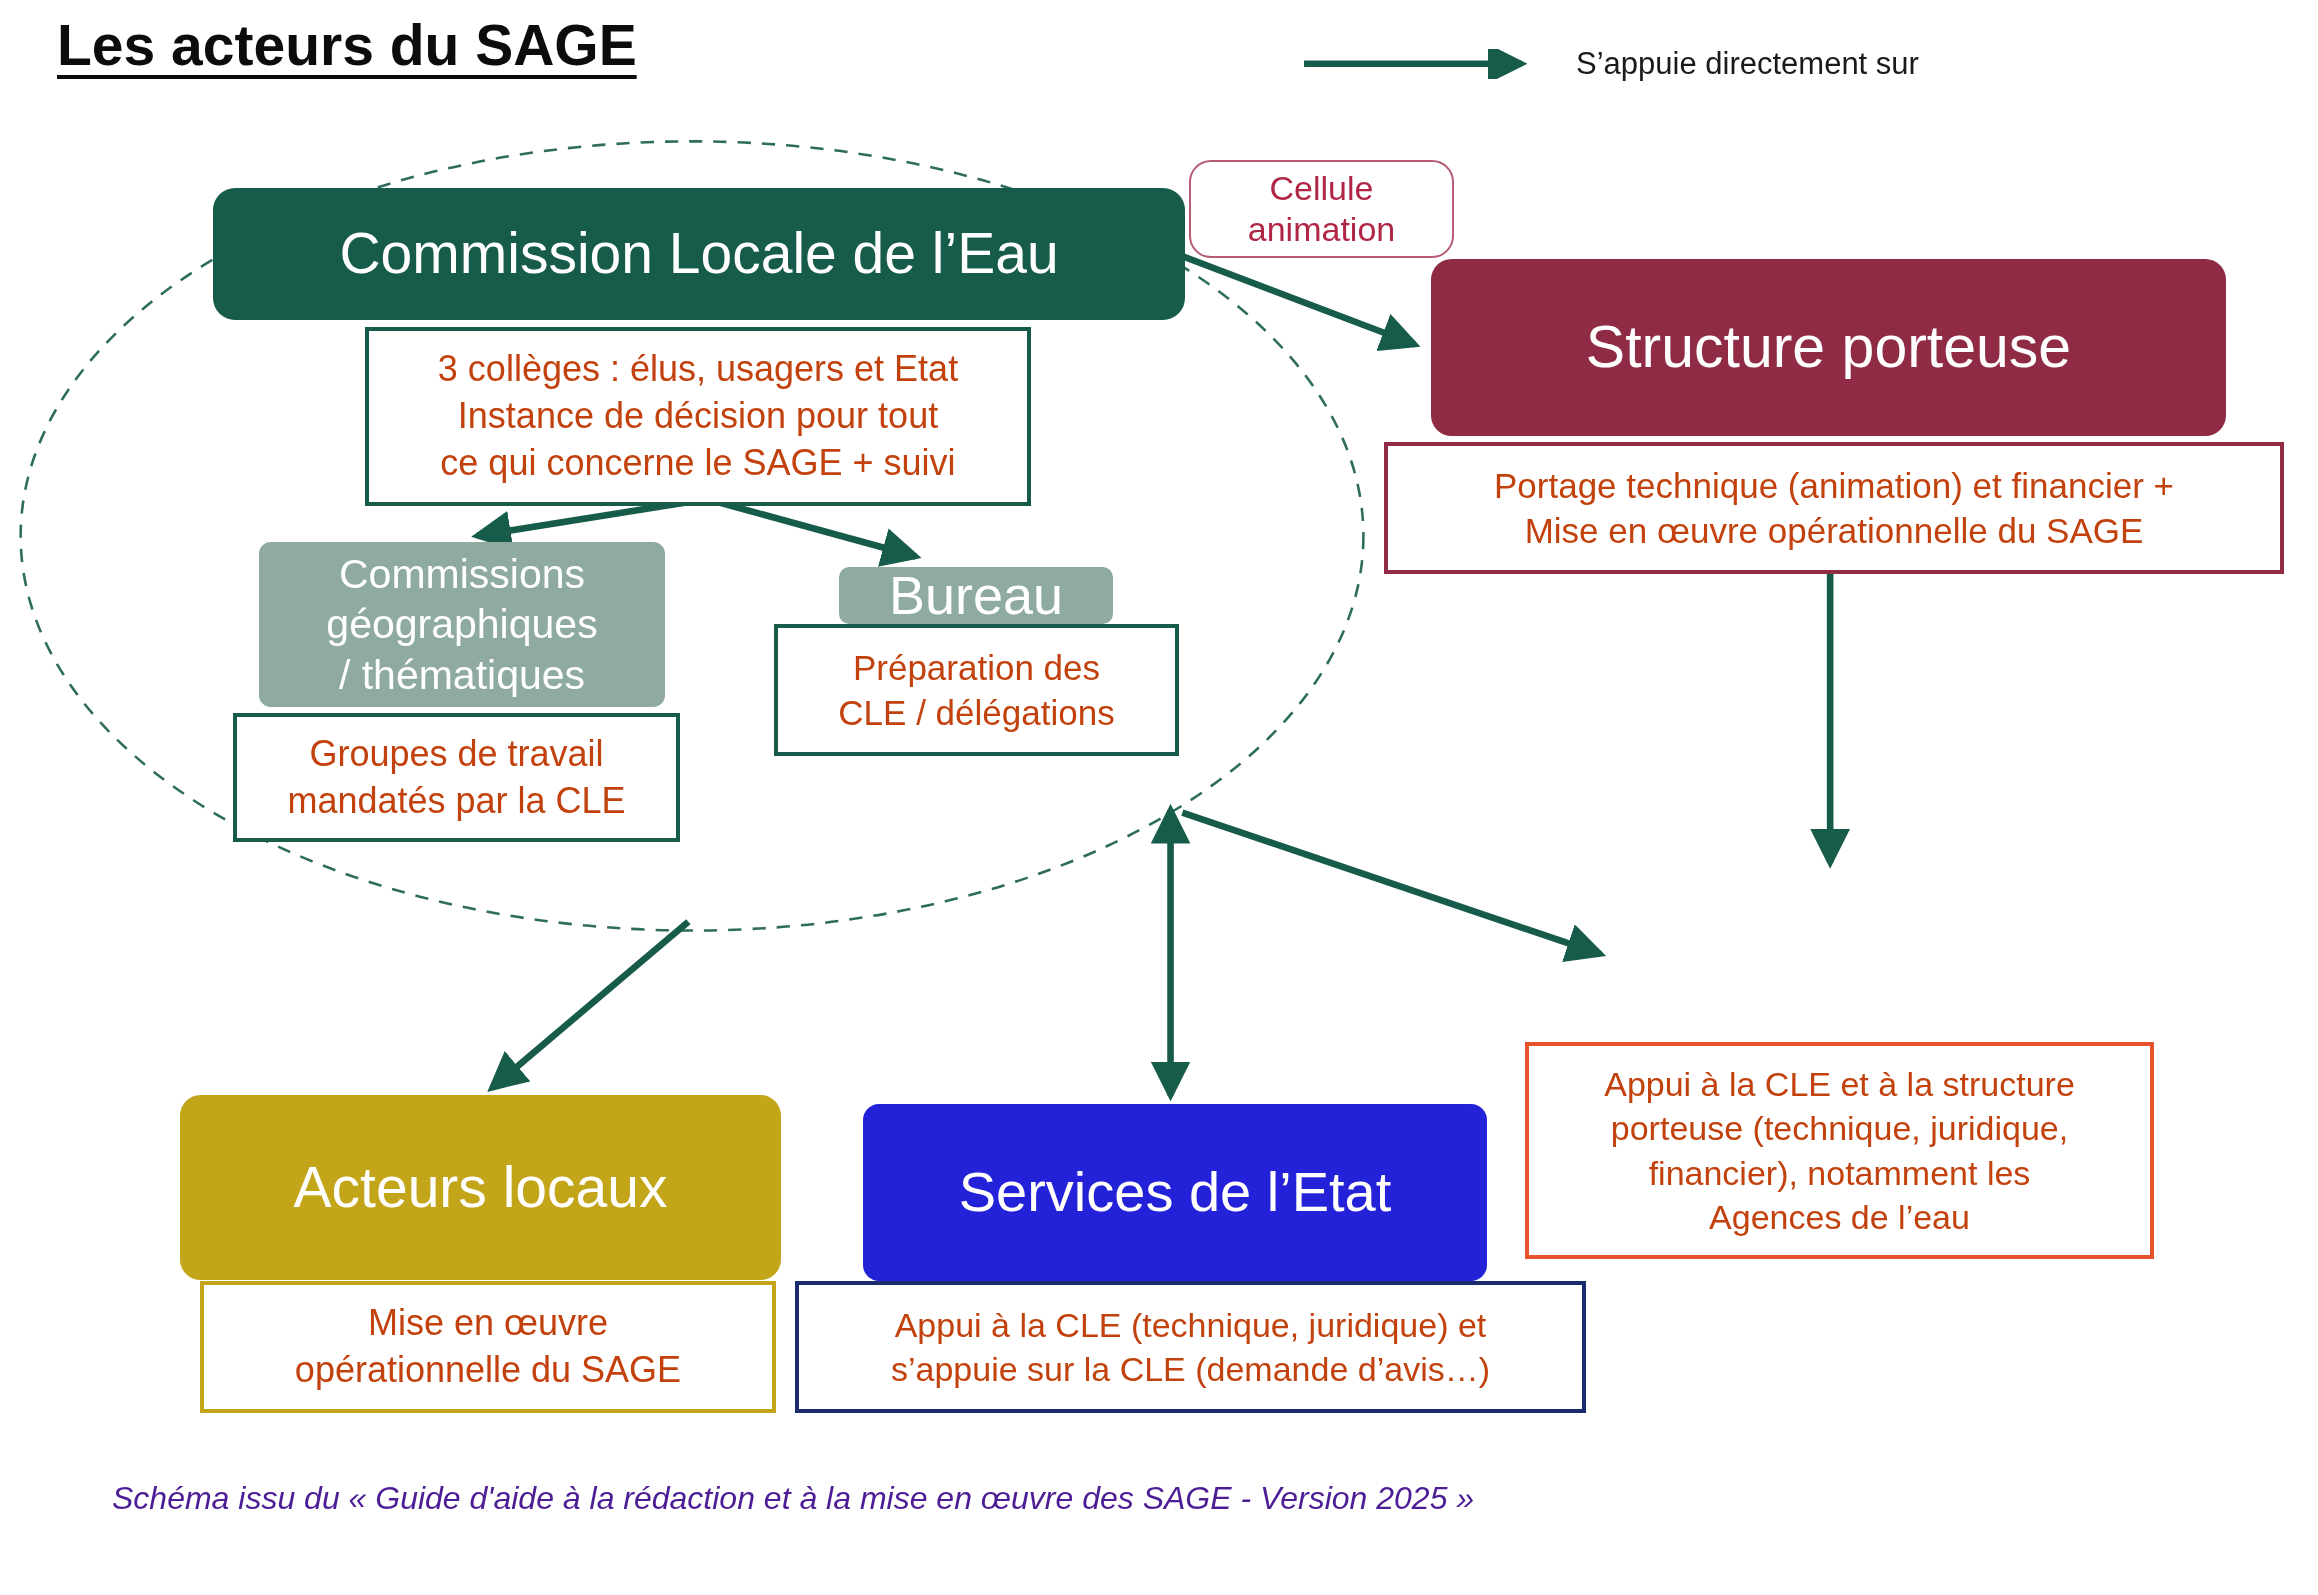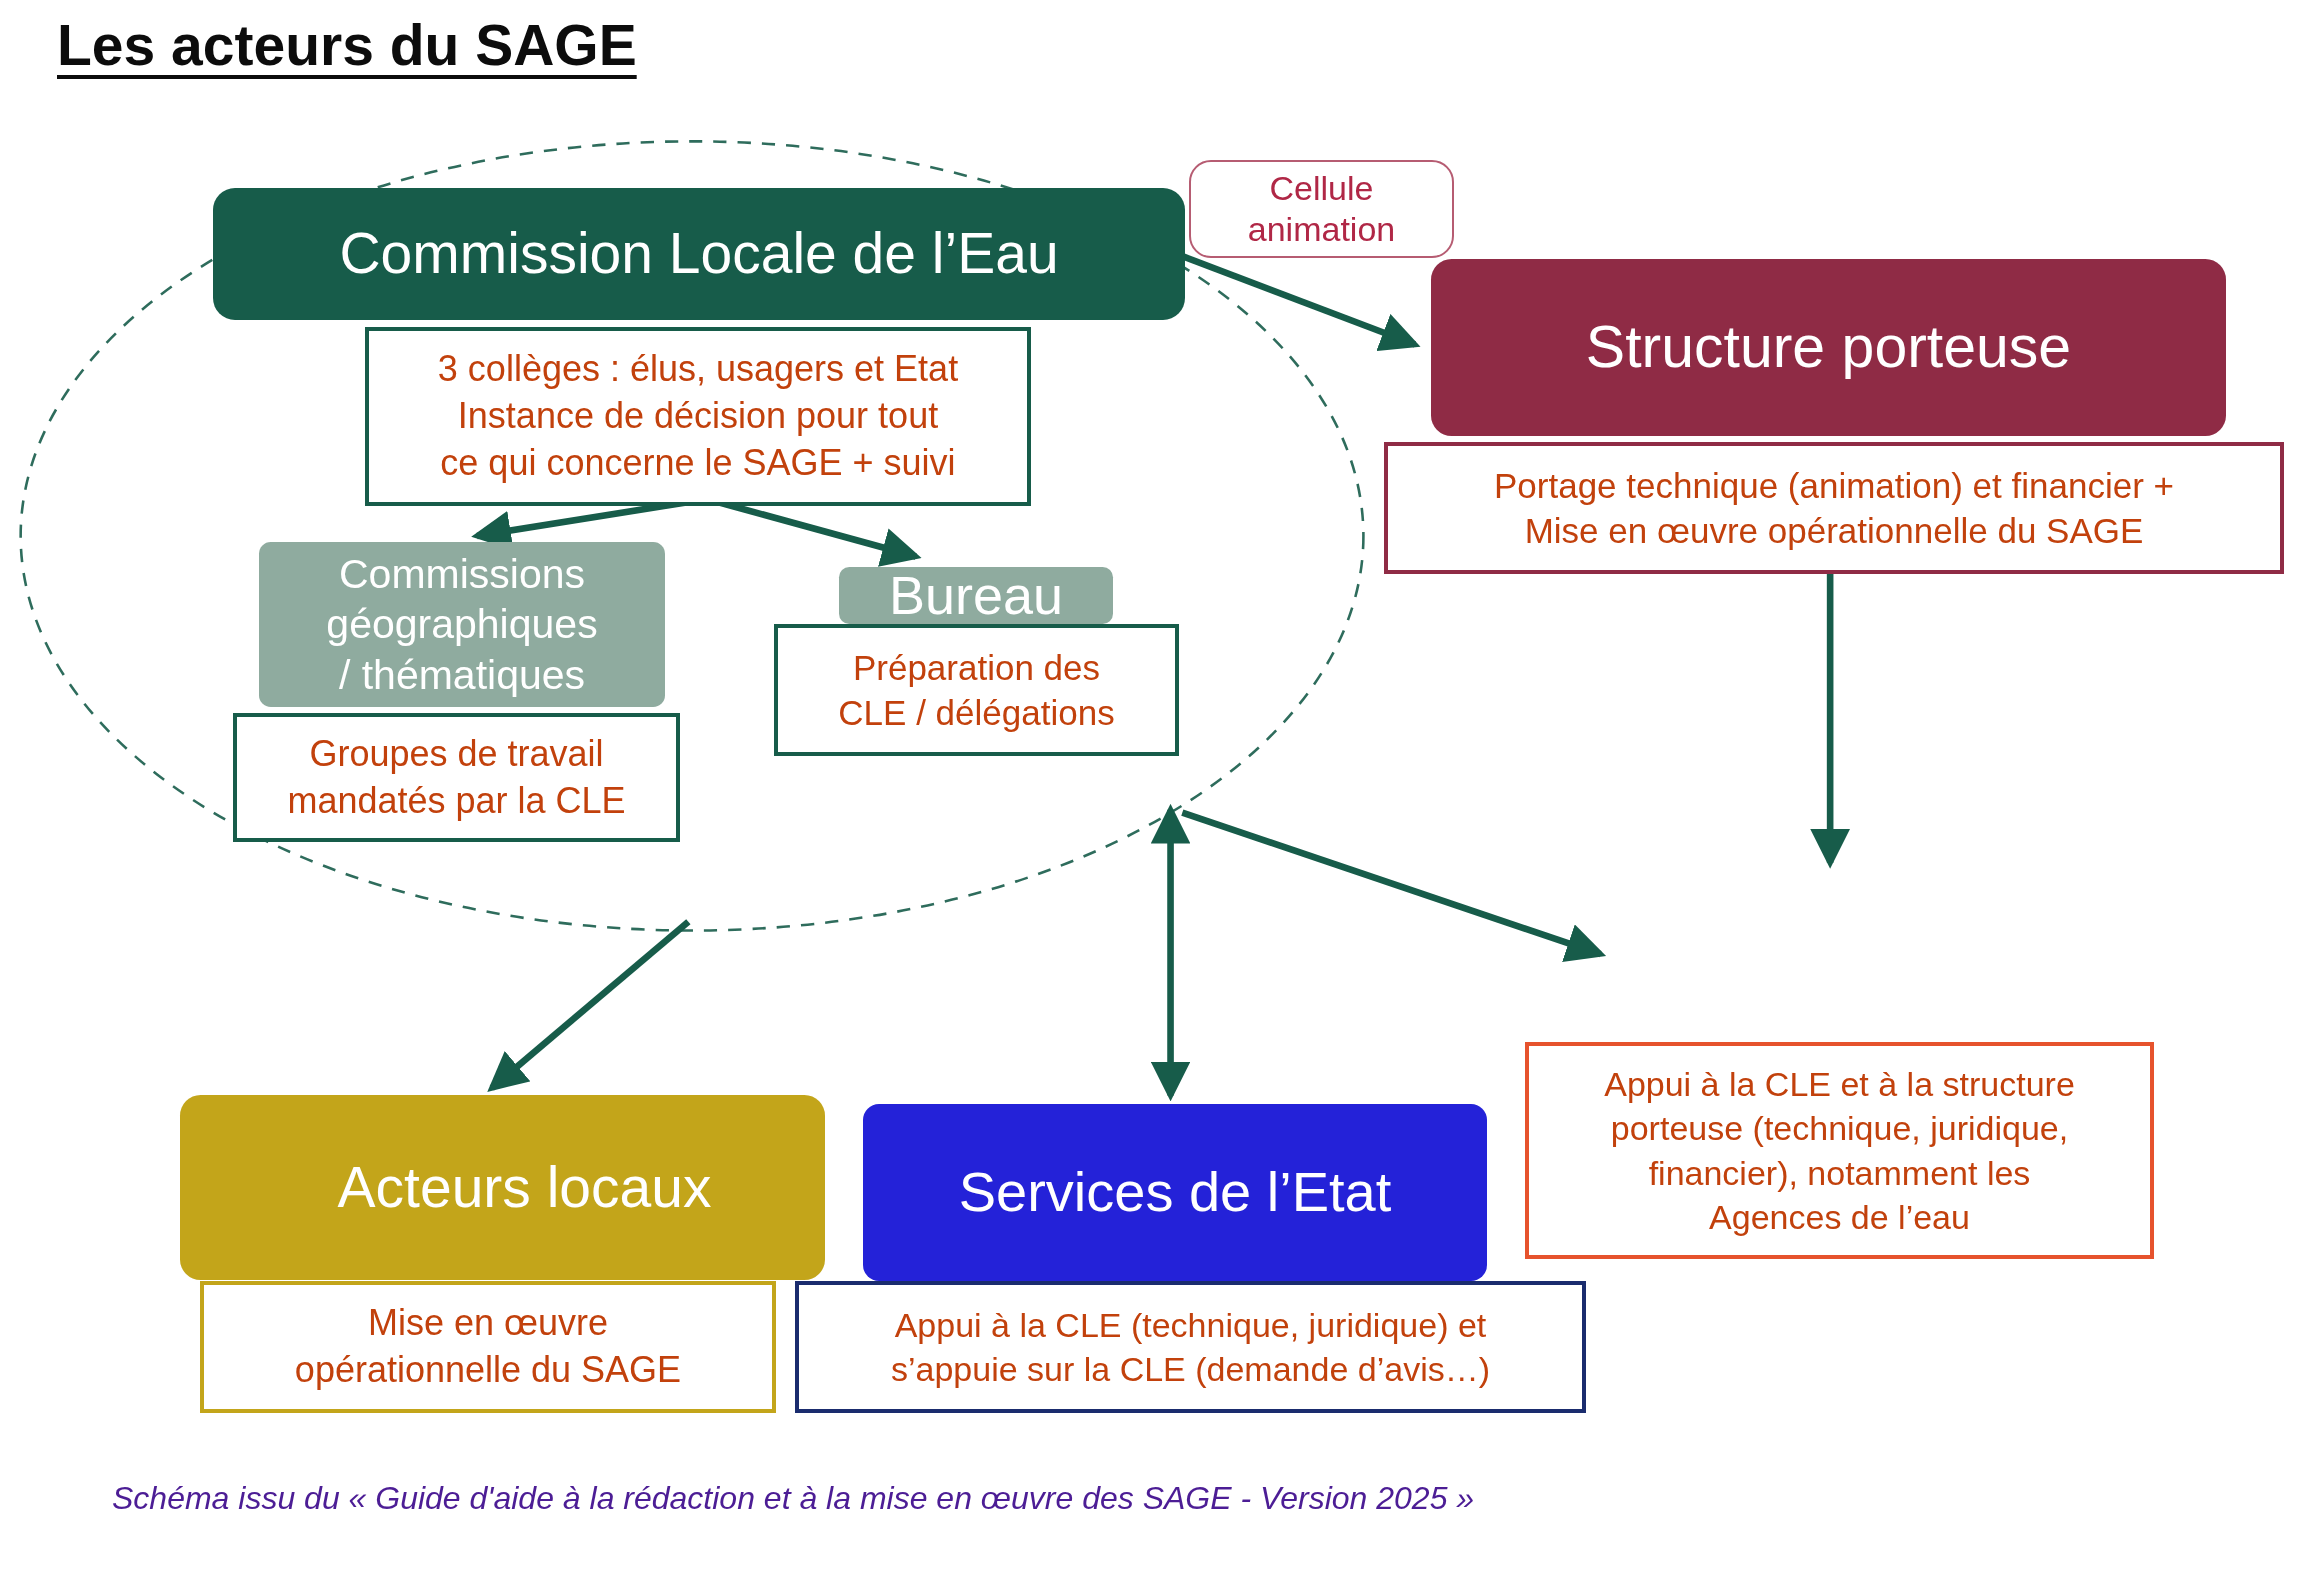--- a/index.html
+++ b/index.html
@@ -37,21 +37,21 @@
 
   .commissions    { left: 259px;  top: 542px;  width: 406px;  height: 165px; background: var(--sage-green, #8fab9f); border-radius: 11.8px; font-size: 41px; }
   .groupes-desc   { left: 233px;  top: 713px;  width: 439px;  height: 121px; border: 4.4px solid var(--dark-green, #175c4a); font-size: 36px; }
 
   .bureau         { left: 839px; top: 567px;  width: 274px;  height: 57px;  background: var(--sage-green, #8fab9f); border-radius: 10.3px; font-size: 54px; }
   .bureau-desc    { left: 774px; top: 624px;  width: 397px;  height: 124px; border: 4.4px solid var(--dark-green, #175c4a); font-size: 35px; text-align: center; }
 
   .financeurs     { left: 1622px; top: 877px; width: 427px;  height: 144px; background: var(--orange, #e6532d); border-radius: 20.6px; font-size: 54px; }
   .financeurs-desc{ left: 1525px; top: 1042px; width: 621px;  height: 209px; border: 4.4px solid var(--orange, #e6532d); font-size: 34px; }
 
-  .acteurs        { left: 180px;  top: 1095px; width: 601px;  height: 185px; background: var(--gold, #c3a51a); border-radius: 20.6px; font-size: 57px; padding-left: 44px; }
+  .acteurs        { left: 180px;  top: 1095px; width: 601px;  height: 185px; background: var(--gold, #c3a51a); border-radius: 20.6px; font-size: 57px; }
   .acteurs-desc   { left: 200px;  top: 1281px; width: 568px;  height: 124px; border: 4.4px solid var(--gold, #c3a51a); font-size: 36px; }
 
   .services       { left: 863px; top: 1104px; width: 624px;  height: 177px; background: var(--blue, #2422d8); border-radius: 16px; font-size: 56px; }
   .services-desc  { left: 795px; top: 1281px; width: 783px; height: 124px; border: 4.4px solid var(--navy, #1a2c6e); font-size: 34px; }
 
   .caption { position: absolute; left: 112px; top: 1480px; font-size: 32px; font-style: italic; color: #4c1d95; z-index: 2; }
 </style>
 </head>
 <body>
 
@@ -70,20 +70,26 @@
     <path class="arrow" d="M2486,775 L2486,1172" marker-end="url(#ah)"></path>
     <path class="arrow" d="M960,678 L648,728" marker-end="url(#ah)"></path>
     <path class="arrow" d="M960,678 L1244,756" marker-end="url(#ah)"></path>
     <path class="arrow" d="M935,1252 L668,1478" marker-end="url(#ah)"></path>
     <path class="arrow" d="M1590,1100 L1590,1488" marker-start="url(#ah)" marker-end="url(#ah)"></path>
     <path class="arrow" d="M1606,1104 L2174,1296" marker-end="url(#ah)"></path>
   </svg>
 
   <h1 class="title">Les acteurs du SAGE</h1>
 
+  <div class="legend">
+    <svg width="250" height="29.4" viewBox="0 0 340 40">
+      <path class="arrow" d="M4,20 L300,20" marker-end="url(#ah)"></path>
+    </svg>
+    <span class="legend-label">S’appuie directement sur</span>
+  </div>
 
   <div class="node cle">Commission Locale de l’Eau</div>
   <div class="desc cle-desc">3 collèges : élus, usagers et Etat
 Instance de décision pour tout
 ce qui concerne le SAGE + suivi</div>
 
   <div class="node cellule">Cellule
 animation</div>
 
   <div class="node structure">Structure porteuse</div>

